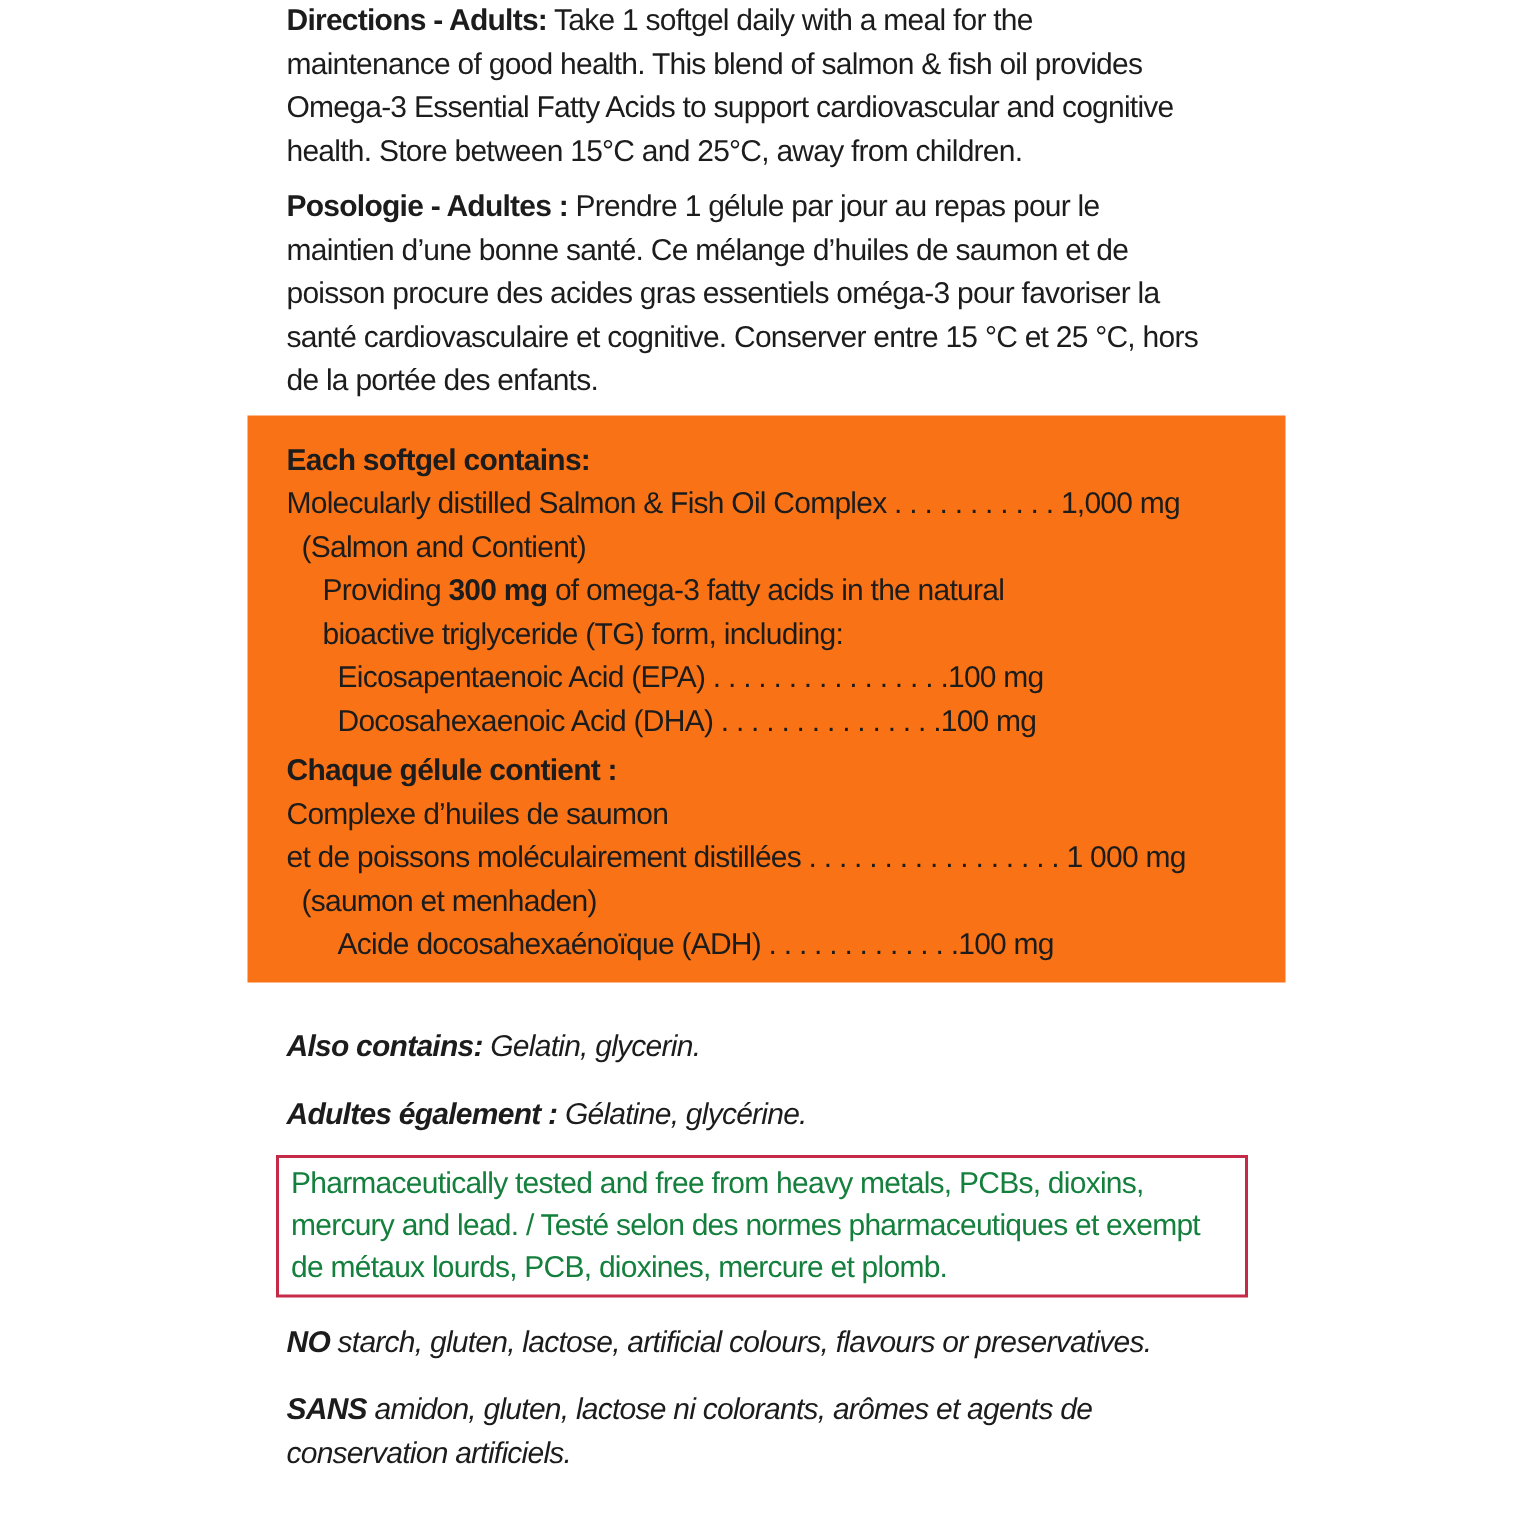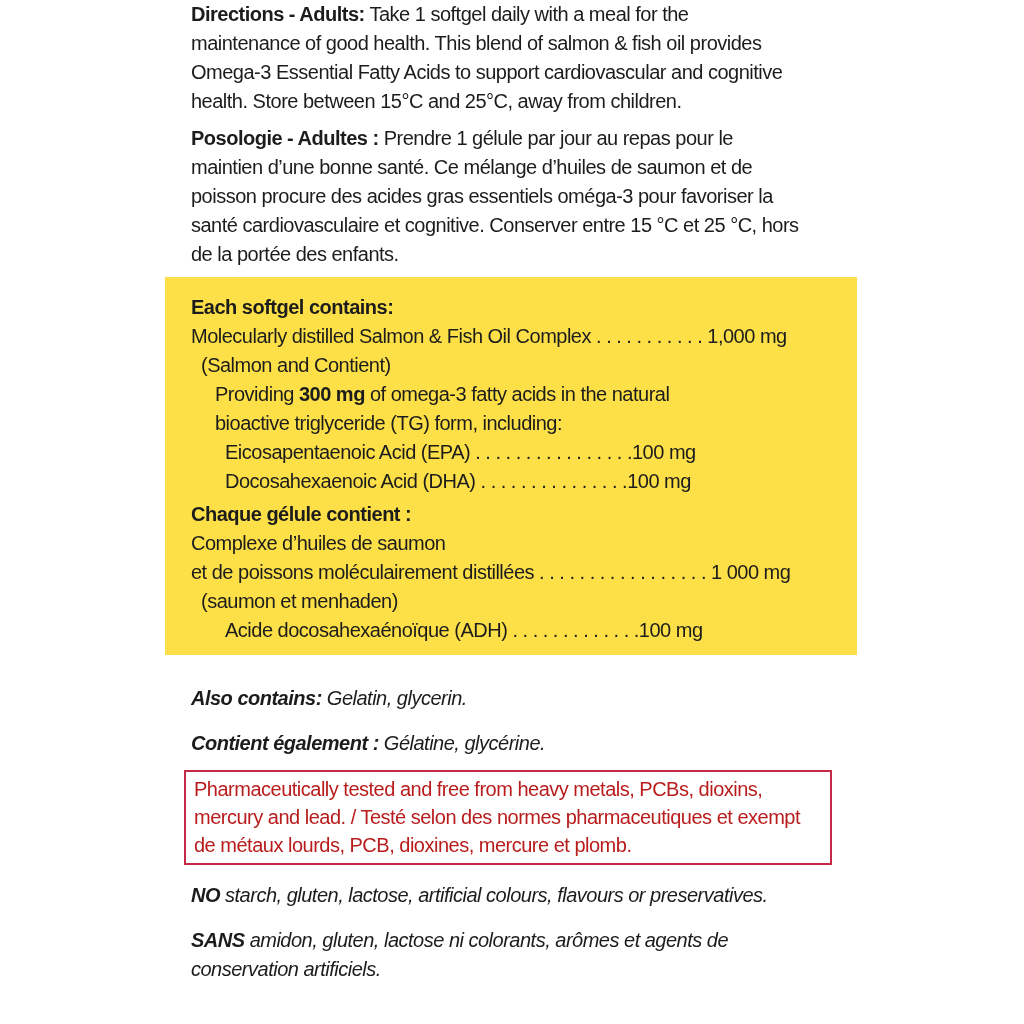--- a/index.html
+++ b/index.html
@@ -21,35 +21,35 @@
     left: 191px;
     top: 0;
     width: 690px;
   }
   .col p {
     margin: 0 0 8px;
     white-space: pre-line;
   }
   b { font-weight: bold; }
   .panel {
-    background: #fde047;
+    background: #f97316;
     box-sizing: border-box;
     width: 692px;
     margin: 0 0 29px -26px;
     padding: 16px 20px 10px 26px;
   }
   .panel p { margin: 0; }
   .panel p.heading-fr { margin-top: 4px; }
   .ind1 { padding-left: 10px; }
   .ind2 { padding-left: 24px; }
   .ind3 { padding-left: 34px; }
   .pair { margin: 16px 0 3px !important; font-style: italic; }
   .redbox {
     border: 2px solid #c62a49;
-    color: #b91c1c;
+    color: #15803d;
     box-sizing: border-box;
     width: 648px;
     margin: 12px 0 12px -7px;
     padding: 3px 10px 4px 8px;
     line-height: 28px;
   }
   .redbox p { margin: 0; }
 </style>
 </head>
 <body>
@@ -77,21 +77,21 @@
       <p class="ind3">Eicosapentaenoic Acid (EPA)  . . . . . . . . . . . . . . . .100 mg</p>
       <p class="ind3">Docosahexaenoic Acid (DHA)  . . . . . . . . . . . . . . .100 mg</p>
       <p class="heading-fr"><b>Chaque gélule contient :</b></p>
       <p>Complexe d’huiles de saumon</p>
       <p>et de poissons moléculairement distillées . . . . . . . . . . . . . . . . . 1 000 mg</p>
       <p class="ind1">(saumon et menhaden)</p>
       <p class="ind3">Acide docosahexaénoïque (ADH)  . . . . . . . . . . . . .100 mg</p>
     </div>
 
     <p class="pair"><b>Also contains:</b><span> Gelatin, glycerin.</span></p>
-    <p class="pair"><b>Contient également :</b><span> Gélatine, glycérine.</span></p>
+    <p class="pair"><b>Adultes également :</b><span> Gélatine, glycérine.</span></p>
 
     <div class="redbox">
       <p>Pharmaceutically tested and free from heavy metals, PCBs, dioxins,
 mercury and lead. / Testé selon des normes pharmaceutiques et exempt
 de métaux lourds, PCB, dioxines, mercure et plomb.</p>
     </div>
 
     <p class="pair"><b>NO</b><span> starch, gluten, lactose, artificial colours, flavours or preservatives.</span></p>
     <p class="pair"><b>SANS</b><span> amidon, gluten, lactose ni colorants, arômes et agents de
 conservation artificiels.</span></p>

